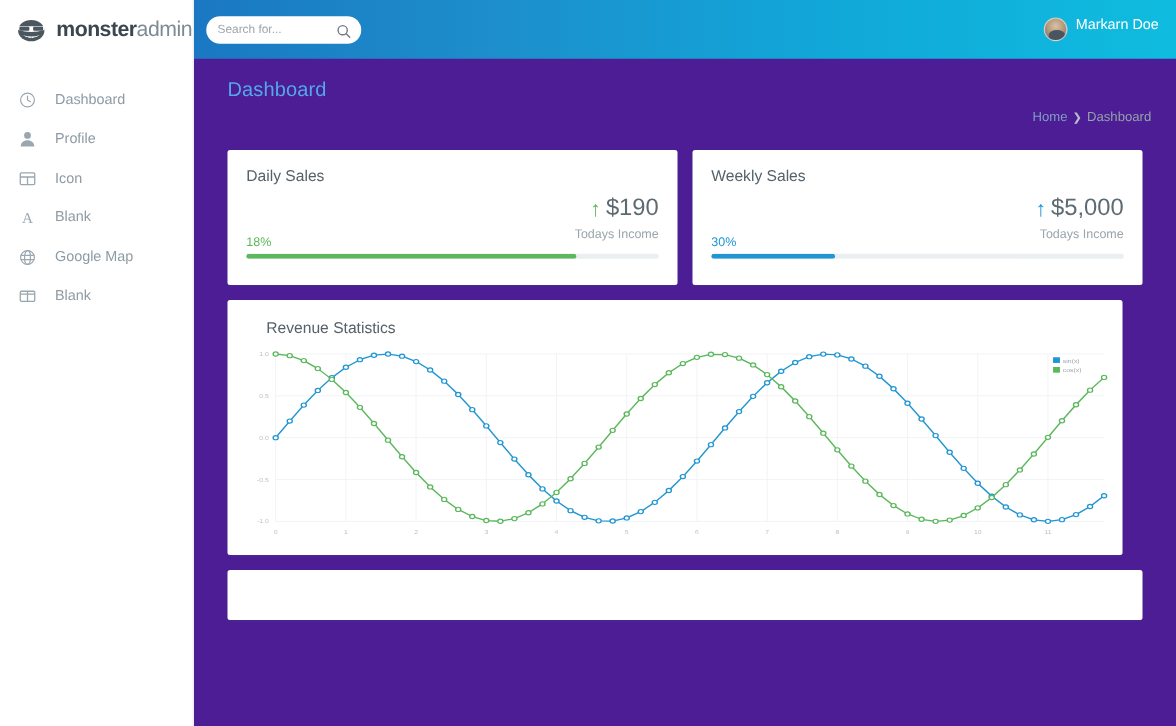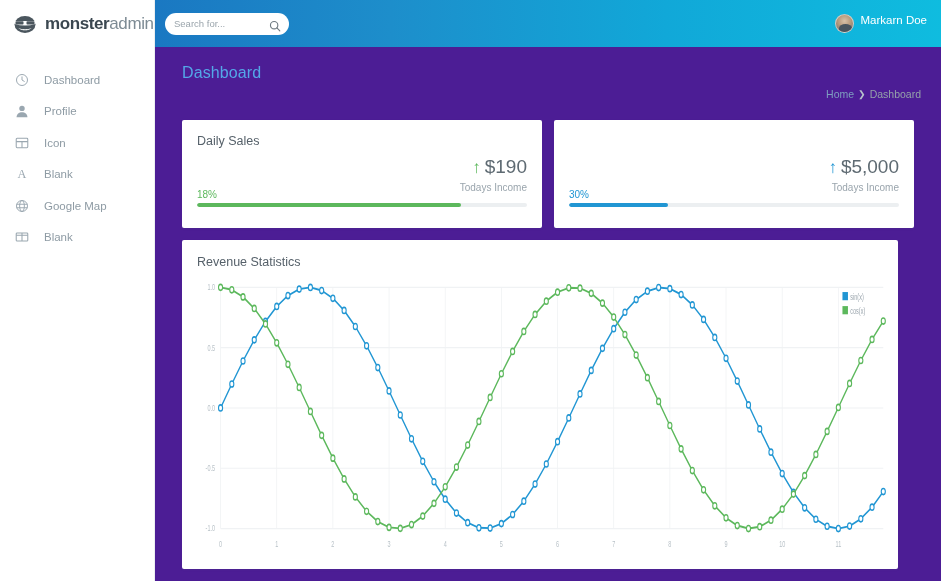--- a/index.html
+++ b/index.html
@@ -193,22 +193,22 @@
     width: 100%;
     background: #eceff1;
     border-radius: 2px;
     overflow: hidden;
   }
   .progress-fill { height: 4px; border-radius: 2px; }
 
   
   .chart-card {
     margin: 12px 23px 0 7px;
-    height: 329px;
-    padding: 15px 15px 0 15px;
+    height: 204px;
+    padding: 15px 15px 0 31px;
     position: relative;
   }
   .chart-box {
     position: absolute;
     left: 15px; right: 10px; top: 38px; bottom: 10px;
   }
   .chart-svg { width: 100%; height: 100%; display: block; }
   .tick-text { font-size: 7px; fill: #b9c2c8; font-family: "Liberation Sans", sans-serif; }
   .legend-text { font-size: 7px; fill: #9aa5ad; font-family: "Liberation Sans", sans-serif; }
 
@@ -347,20 +347,21 @@
           </div>
           <div class="progress-wrap">
             <span class="progress-pct" id="daily-pct" style="color: rgb(92, 184, 92);">18%</span>
             <div class="progress-track">
               <div class="progress-fill" id="daily-fill" style="width: 80%; background: rgb(92, 184, 92);"></div>
             </div>
           </div>
         </div>
 
         <div class="card sales-card">
+          <h2 class="card-title">Weekly Sales</h2>
           <div class="amount-block">
             <div class="amount">
               <span class="arrow-up" id="weekly-arrow" style="color: rgb(33, 150, 211);">↑</span>
               <span>$5,000</span>
             </div>
             <div class="amount-sub">Todays Income</div>
           </div>
           <div class="progress-wrap">
             <span class="progress-pct" id="weekly-pct" style="color: rgb(33, 150, 211);">30%</span>
             <div class="progress-track">

